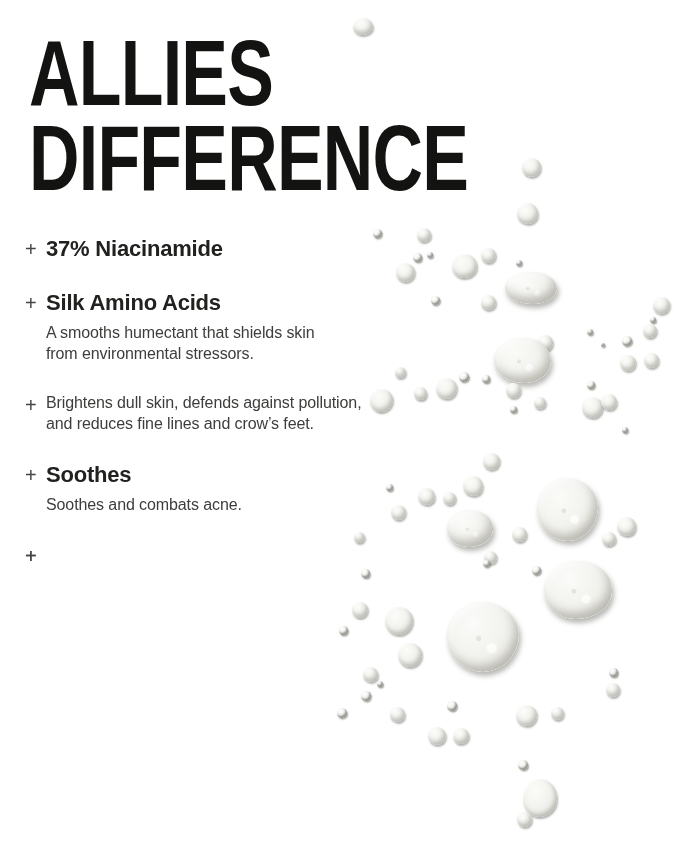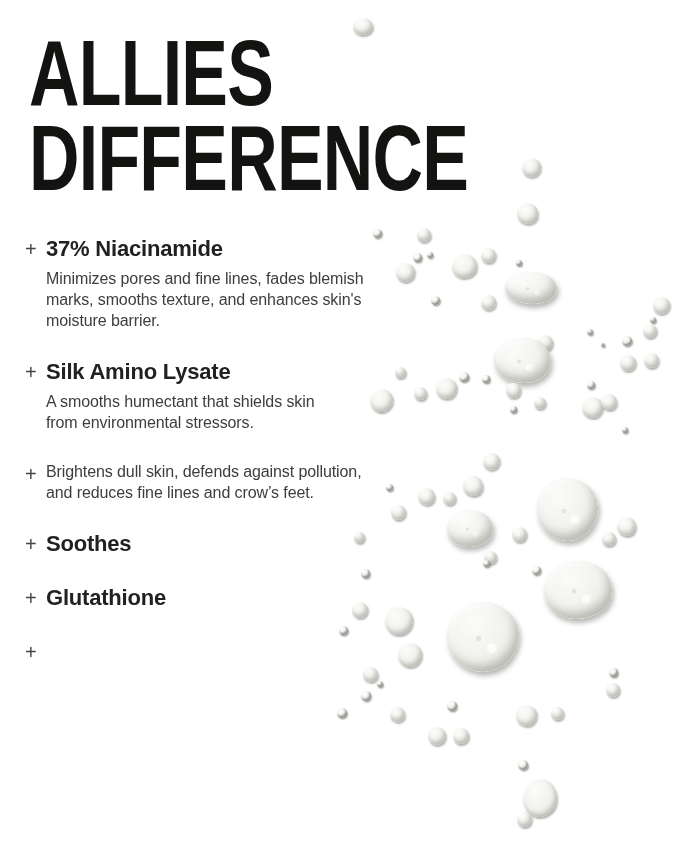--- a/index.html
+++ b/index.html
@@ -159,41 +159,38 @@
       <div class="droplet" style="left: 516.5px; top: 811.5px; width: 15px; height: 15px;"></div>
     </div>
 
   <h1 class="heading">ALLIES
 DIFFERENCE</h1>
 
   <ul class="ingredient-list">
     <li class="item">
       <span class="marker">+</span>
       <h2 class="name">37% Niacinamide</h2>
-      <p class="desc">Minimizes pores and fine lines, fades blemish
-marks, smooths texture, and enhances skin's
-moisture barrier.</p>
     </li>
     <li class="item">
       <span class="marker">+</span>
-      <h2 class="name">Silk Amino Lysate</h2>
+      <h2 class="name">Silk Amino Acids</h2>
       <p class="desc">A smooths humectant that shields skin
 from environmental stressors.</p>
     </li>
     <li class="item">
       <span class="marker">+</span>
       <p class="desc">Brightens dull skin, defends against pollution,
 and reduces fine lines and crow’s feet.</p>
     </li>
     <li class="item">
       <span class="marker">+</span>
       <h2 class="name">Soothes</h2>
+      <p class="desc">Soothes and combats acne.</p>
     </li>
     <li class="item">
       <span class="marker">+</span>
-      <h2 class="name">Glutathione</h2>
     </li>
     <li class="item">
       <span class="marker">+</span>
     </li>
   </ul>
 
 </div>
 
 </body></html>

